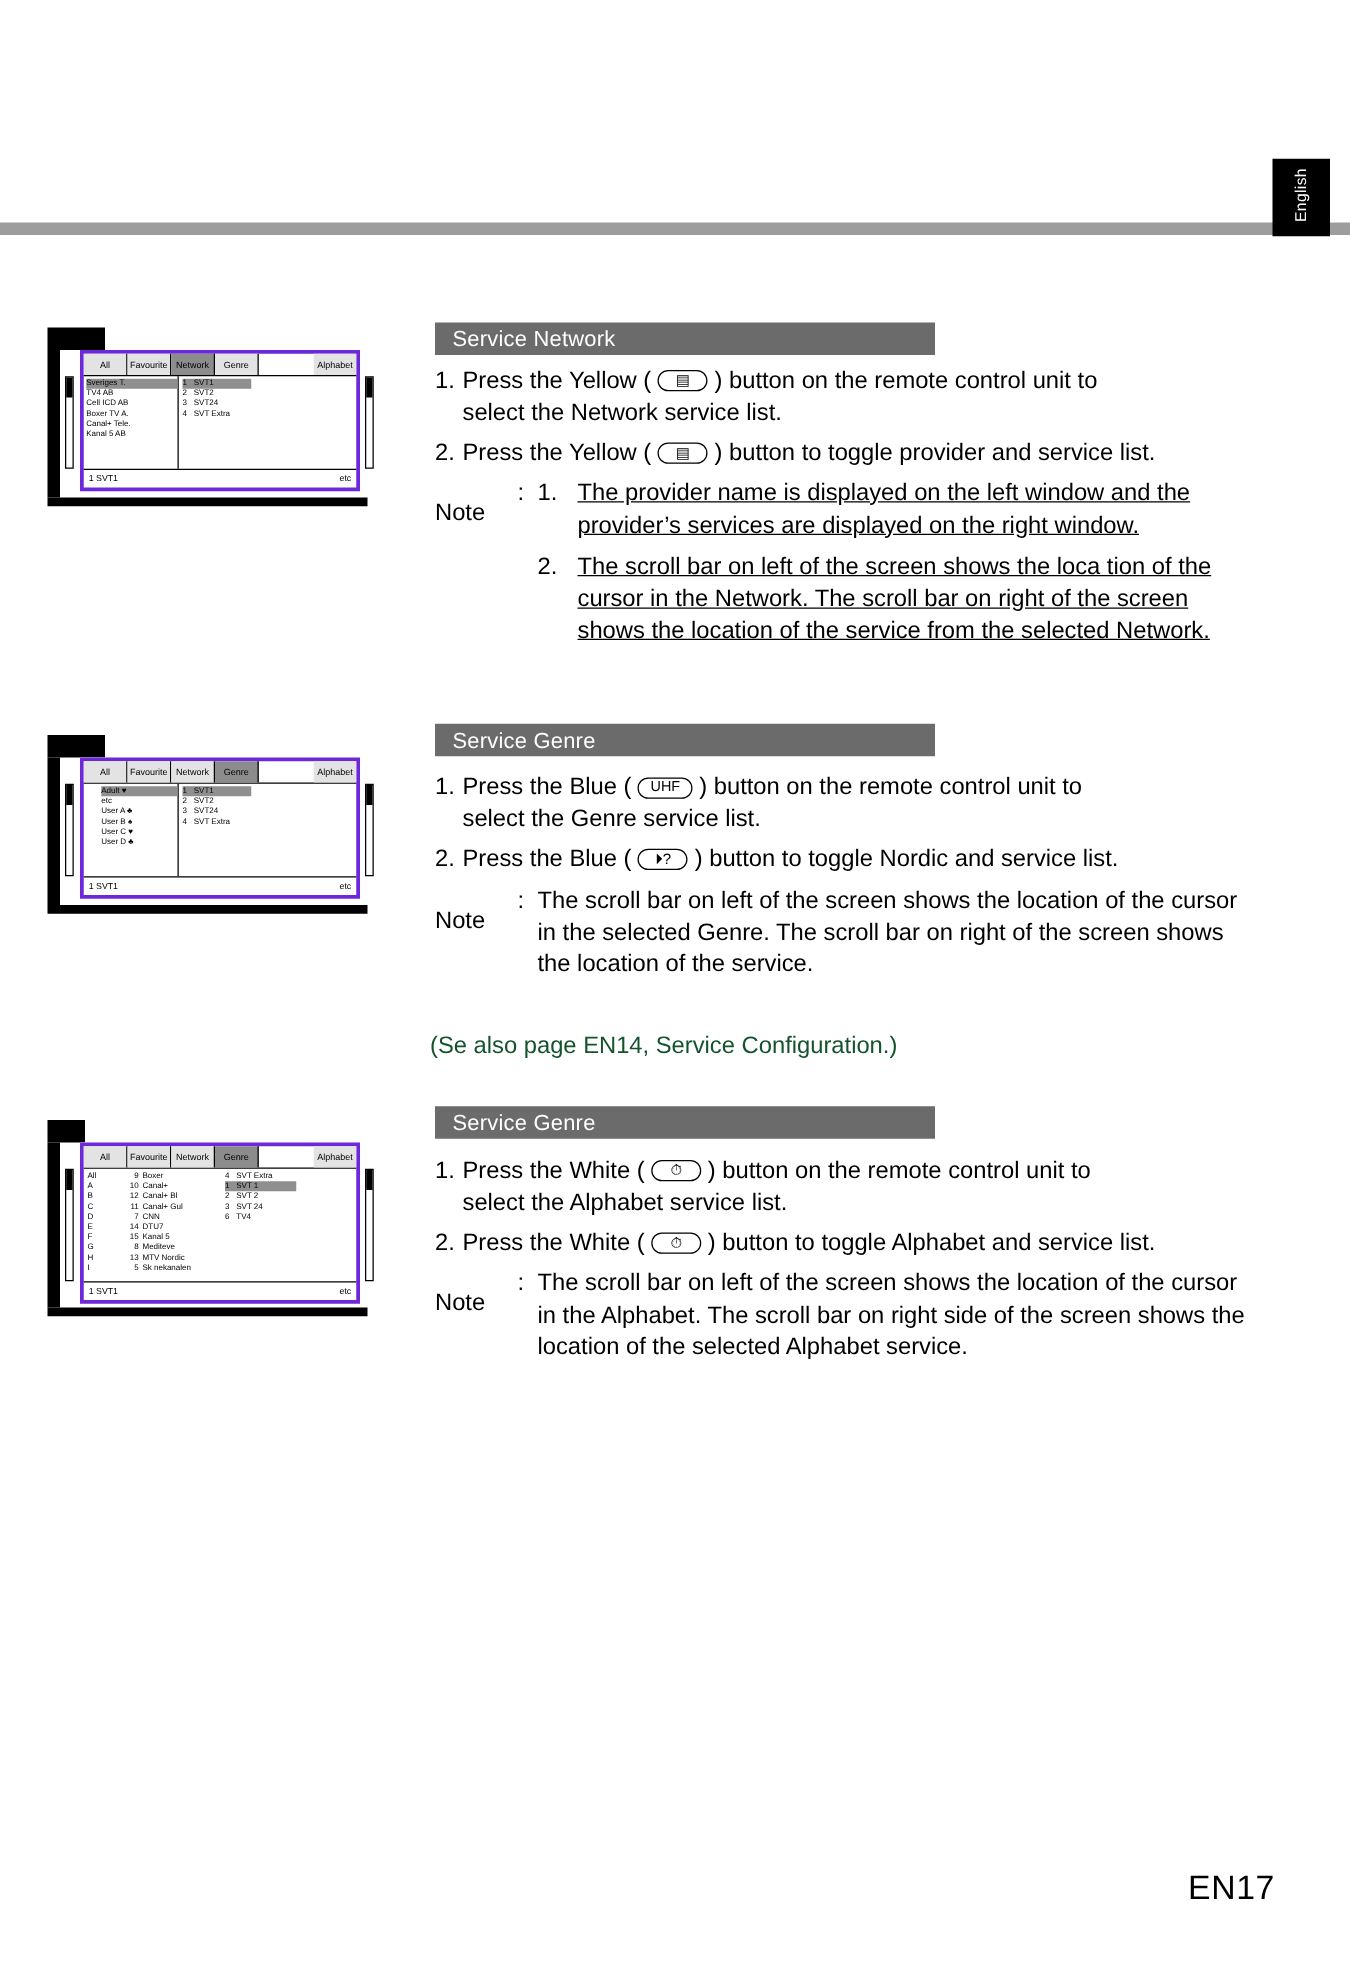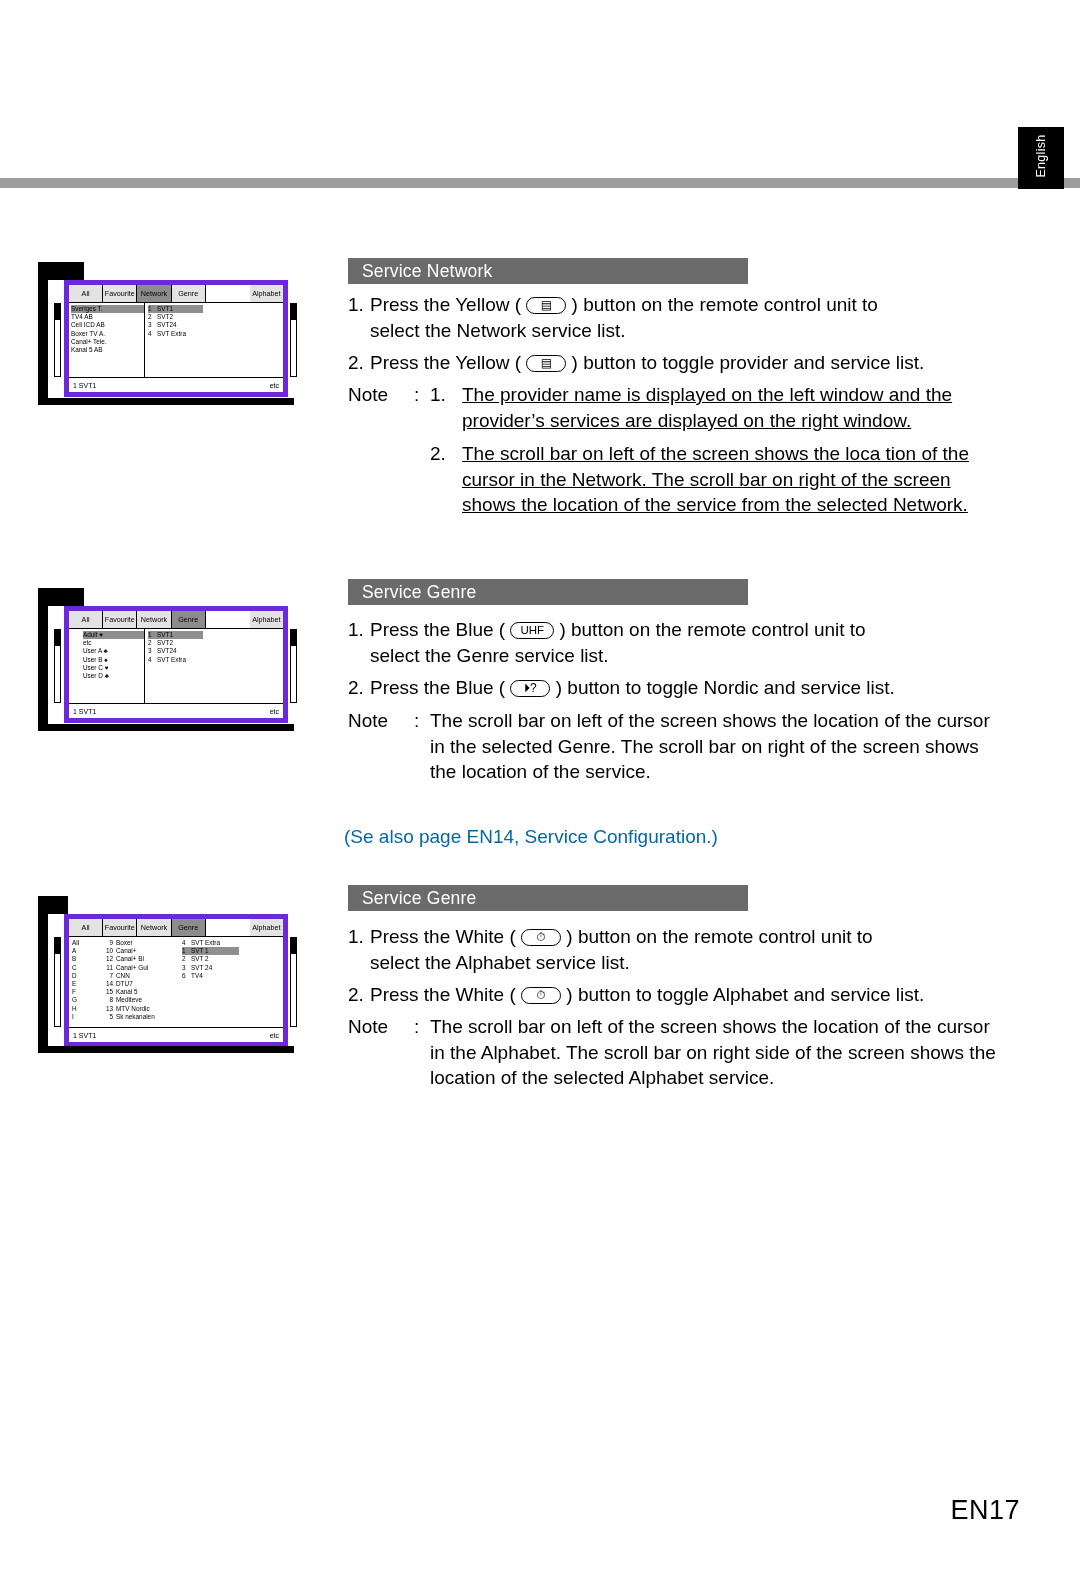--- a/index.html
+++ b/index.html
@@ -37,27 +37,27 @@
     background:#6b6b6b;
     color:#ffffff;
     font-size:17.5px;
     line-height:26px;
     padding-left:14px;
     box-sizing:border-box;
     letter-spacing:0.2px;
   }
 
   
-  .txt { position:absolute; font-size:19px; line-height:25.5px; color:#0369a1; }
+  .txt { position:absolute; font-size:19px; line-height:25.5px; color:#14532d; }
   .step { position:absolute; font-size:19px; line-height:25.5px; }
   .step .num { position:absolute; left:0; top:0; }
   .step .body { display:block; margin-left:22px; }
 
   .note-wrap { position:absolute; font-size:19px; line-height:25.5px; }
-  .note-label { position:absolute; left:0; top:0; white-space:nowrap; }
+  .note-label { position:absolute; left:0; top:16px; white-space:nowrap; }
   .note-colon { position:absolute; left:66px; top:0; }
   .note-items { margin-left:82px; }
   .note-item { position:relative; }
   .note-item .n { position:absolute; left:0; top:0; }
   .note-item .t { display:block; margin-left:0; }
   .note-item.numbered .t { margin-left:32px;text-decoration:underline; }
 
   
   .pill {
     display:inline-block;
@@ -88,21 +88,21 @@
     background:#000;
   }
   .osd .topleft-block {
     position:absolute; left:0; top:0; width:46px; height:18px; background:#000;
   }
   .osd .screen {
     position:relative;
     margin-left:26px;
     width:224px;
     background:#ffffff;
-    border:5px solid #6d28d9;
+    border:3px solid #6d28d9;
     box-sizing:border-box;
   }
   
   .tabs { display:flex; height:17px; }
   .tab {
     flex:1;
     border-right:1px solid #000;
     background:#e3e3e3;
     font-size:7.2px;
     line-height:17px;

